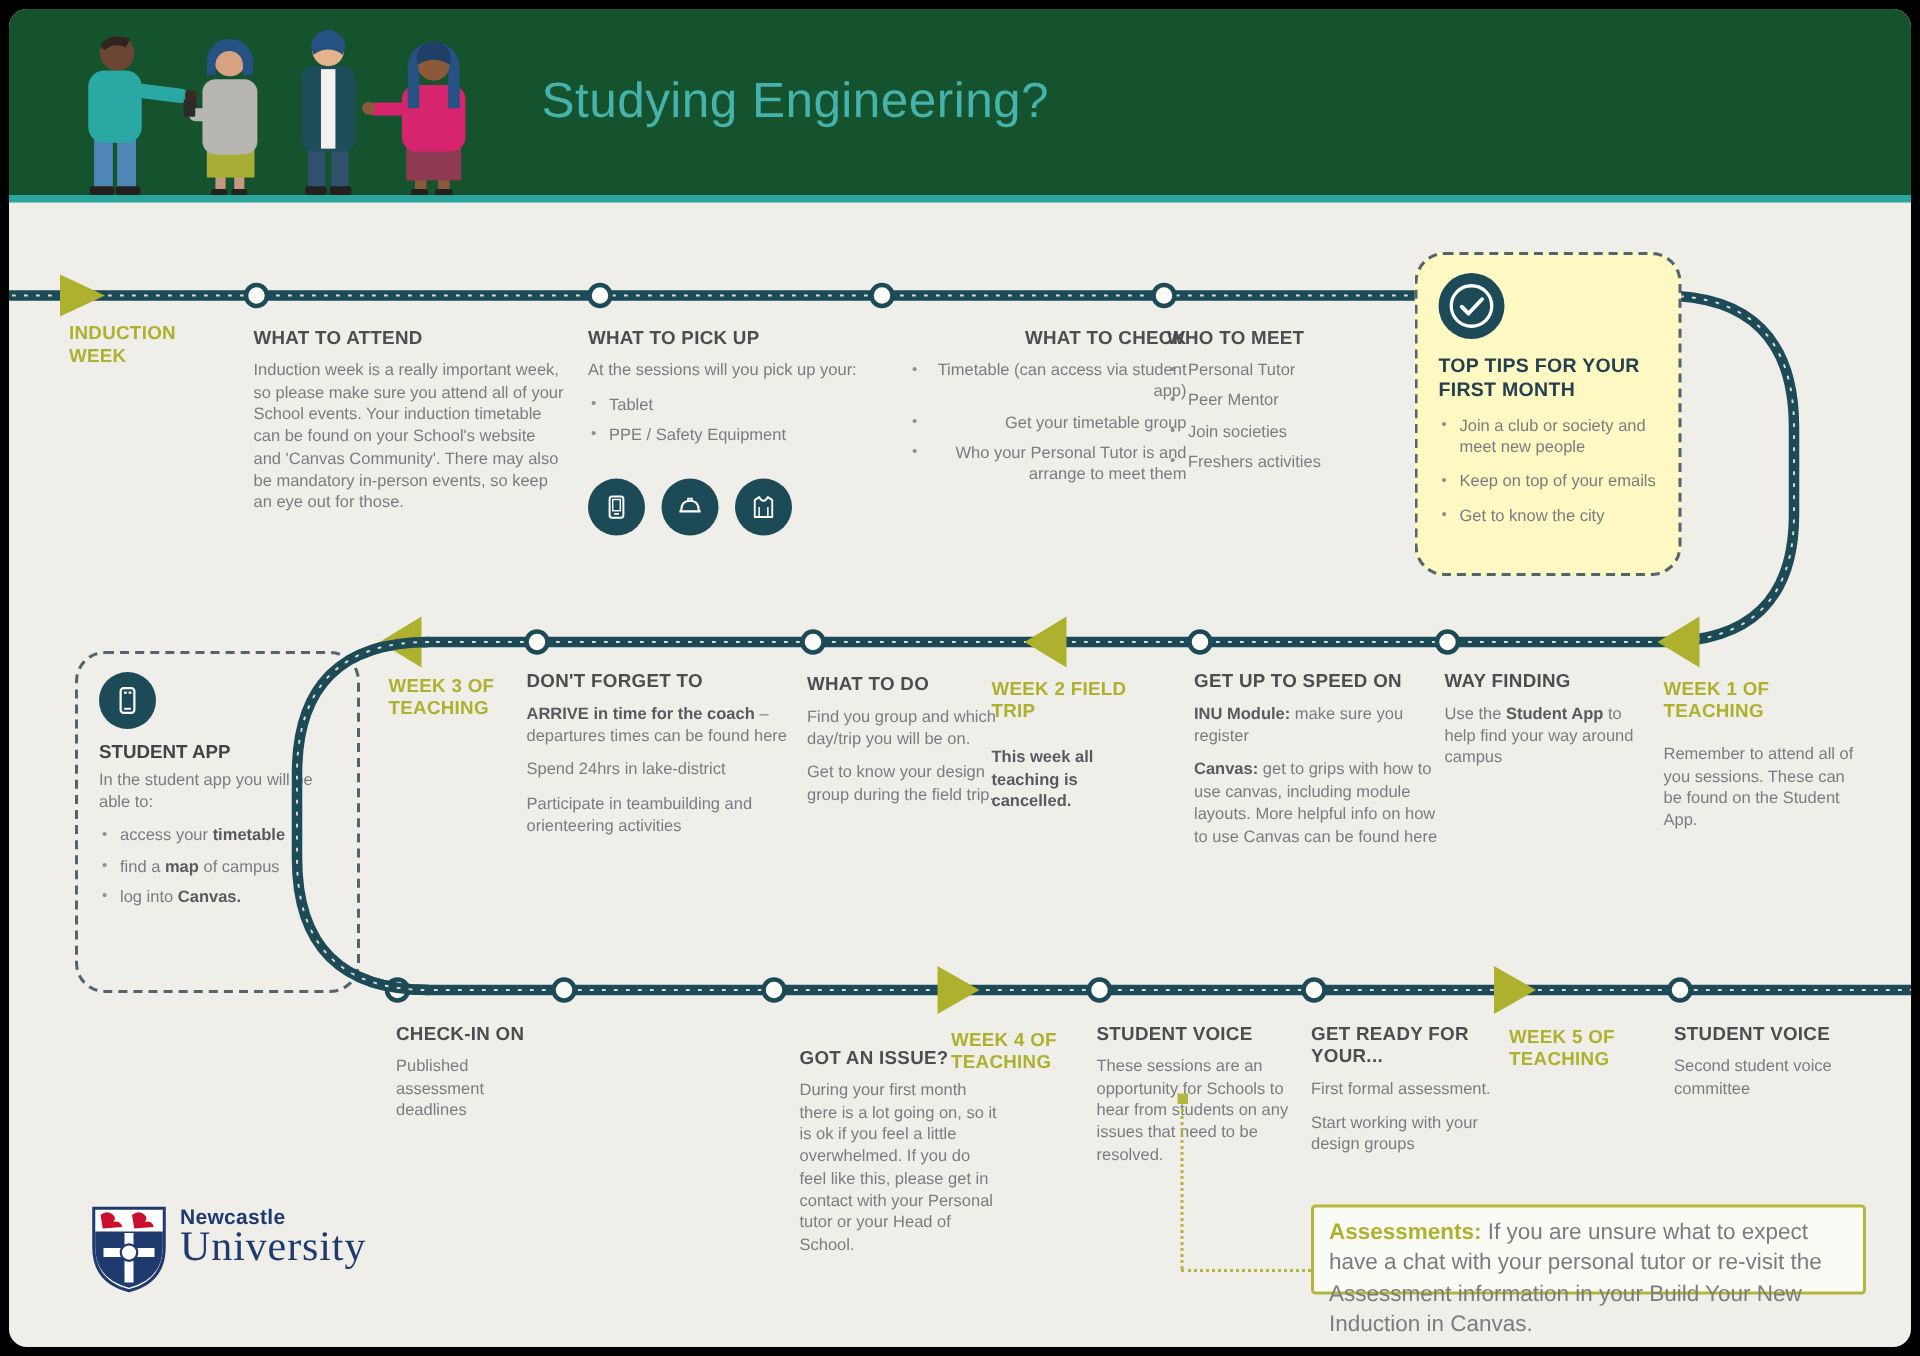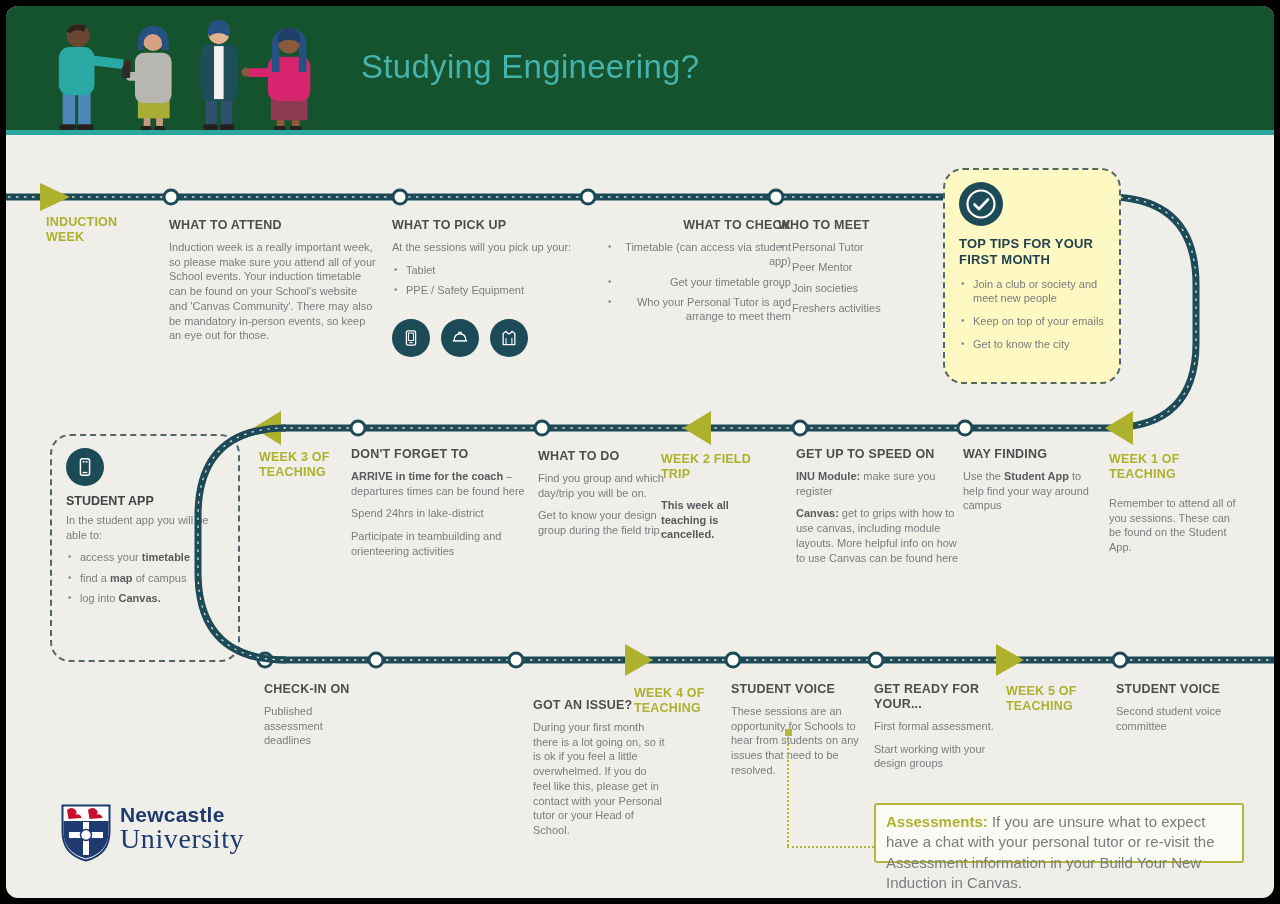--- a/index.html
+++ b/index.html
@@ -31,21 +31,21 @@
   .tips-box h3{margin:10px 0 8px;font-size:13px;color:#24414f;letter-spacing:.2px;line-height:1.25;font-weight:bold;}
   .tips-box li{margin-bottom:9px;}
   .app-box h3{margin:8px 0 5px;font-size:12.5px;color:#434345;font-weight:bold;}
   .label{position:absolute;z-index:4;font-size:12.5px;font-weight:bold;color:#adb12e;line-height:1.18;letter-spacing:.2px;}
   .b{font-weight:bold;color:#595a5d;}
   .olive{color:#aeb232 !important;font-weight:bold;}
   .icon-row{display:flex;gap:11px;margin-top:22px;}
   
   .logo{position:absolute;left:55px;top:798px;display:flex;align-items:flex-start;z-index:4;}
   .logo-text{margin-left:9px;line-height:1.0;}
-  .logo-line1{font-size:21px;font-weight:bold;color:#1e3a6e;letter-spacing:.2px;}
+  .logo-line1{font-size:14px;font-weight:bold;color:#1e3a6e;letter-spacing:.2px;}
   .logo-line2{font-size:28px;color:#1e3a6e;font-family:"Liberation Serif",serif;letter-spacing:.6px;}
   .assess-box{position:absolute;left:868px;top:797px;width:370px;height:60px;border:2px solid #b4b73e;
               background:#fbfbf5;border-radius:3px;padding:7px 10px;box-sizing:border-box;z-index:4;}
   .assess-box p{margin:0;font-size:15px;color:#7b7c7f;line-height:1.36;}
   .conn-sq{position:absolute;left:779px;top:723px;width:7px;height:7px;background:#b4b73e;z-index:4;}
   .conn-v{position:absolute;left:781px;top:733px;height:107px;border-left:2px dotted #b4b73e;z-index:4;}
   .conn-h{position:absolute;left:781px;top:840px;width:87px;border-top:2px dotted #b4b73e;z-index:4;}
 </style>
 </head>
 <body>

